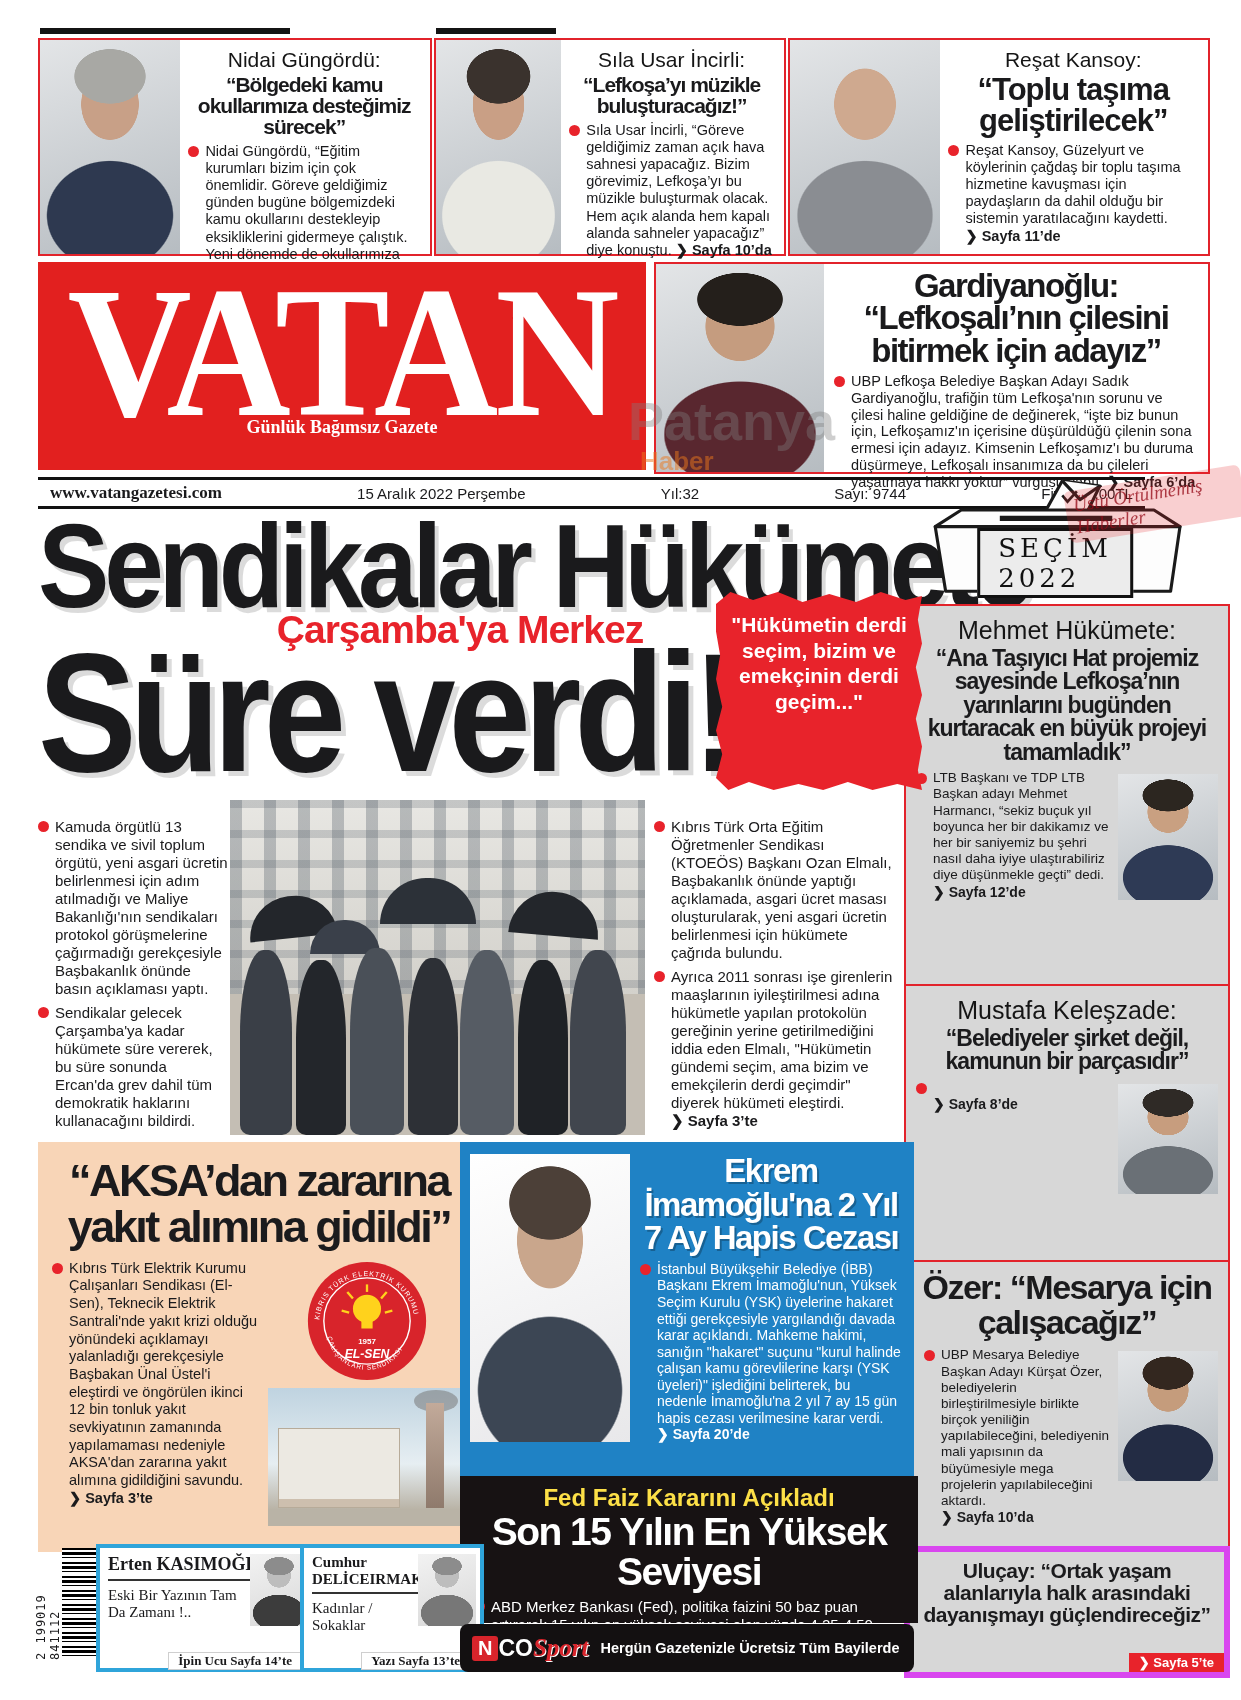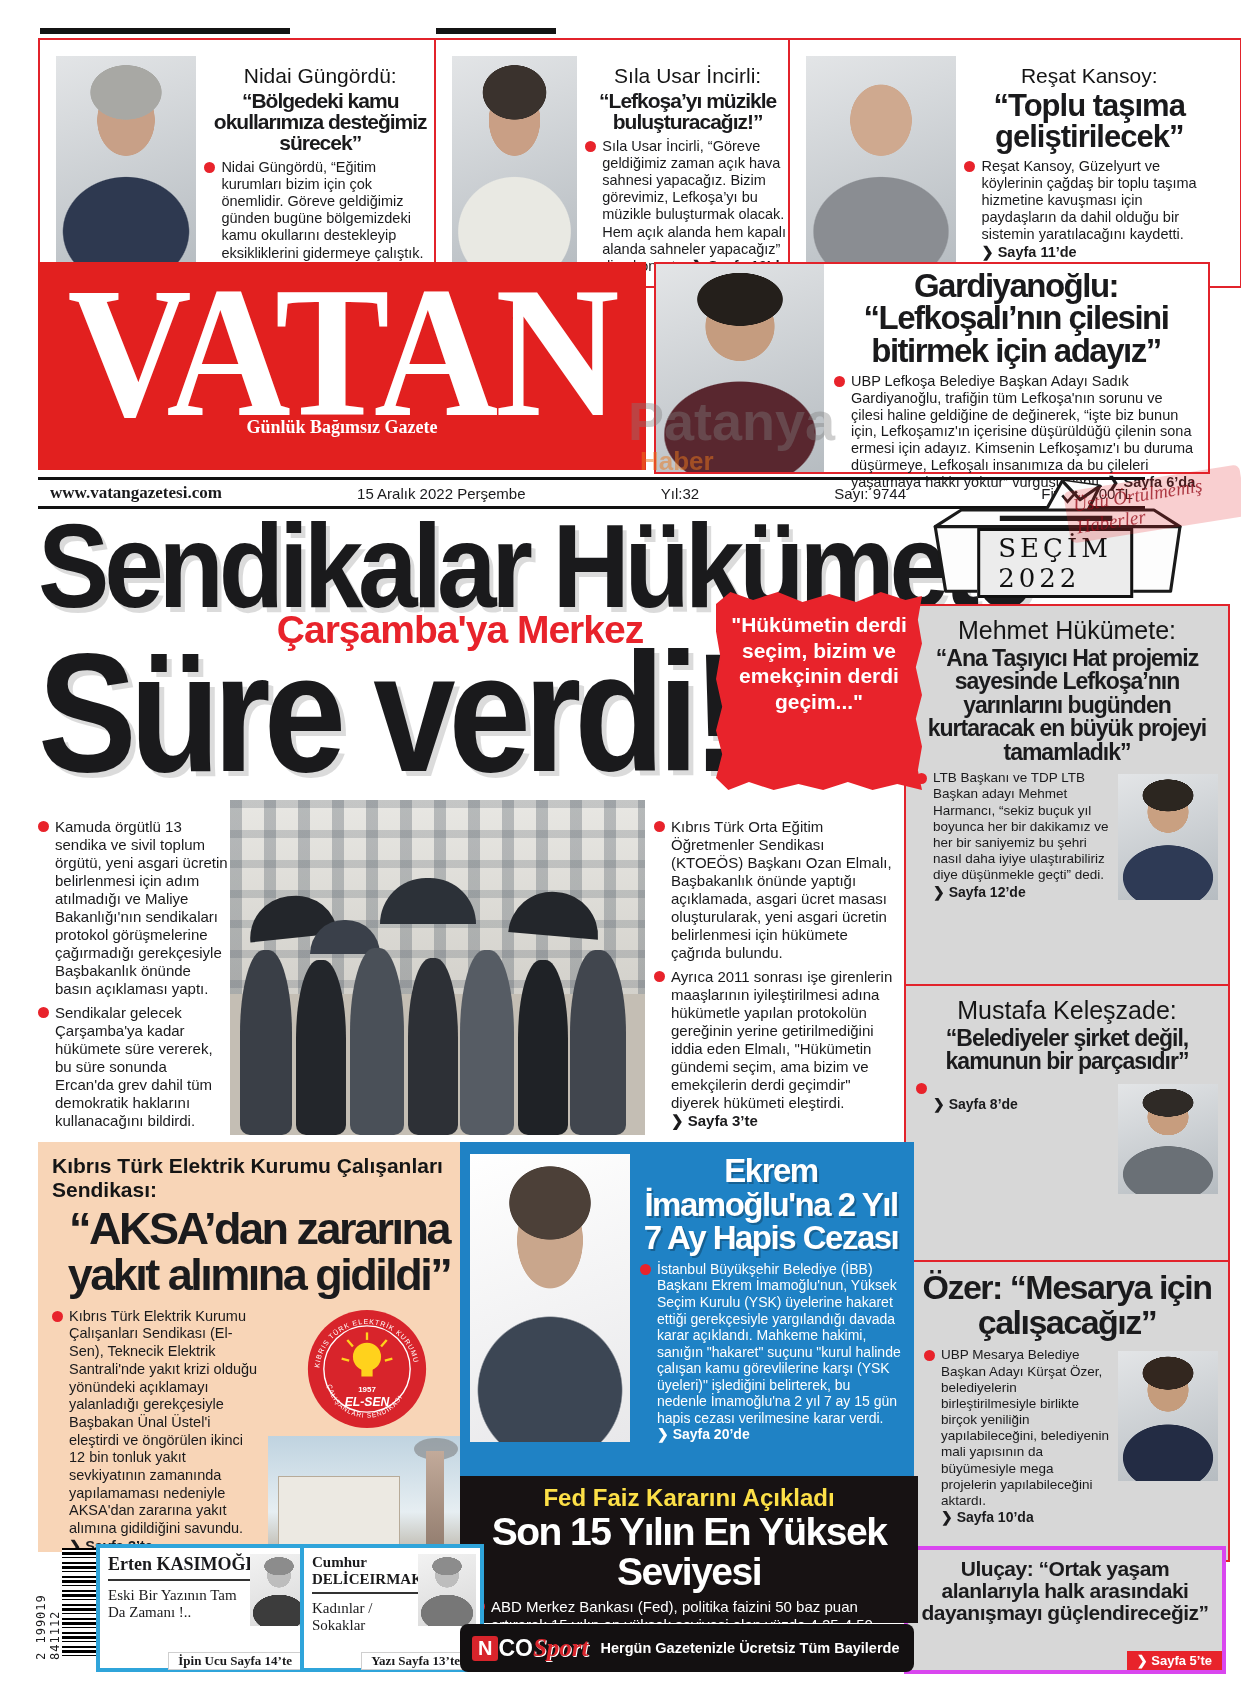--- a/index.html
+++ b/index.html
@@ -18,21 +18,21 @@
   
   .ph{--skin:#c9a68c;--suit:#3a4556;--hair:transparent;--bg1:#e3e5e7;--bg2:#b6bcc1;
       background:
         radial-gradient(ellipse 26% 13% at 50% 17%, var(--hair) 97%, transparent 99%),
         radial-gradient(ellipse 21% 17% at 50% 30%, var(--skin) 97%, transparent 99%),
         radial-gradient(ellipse 46% 26% at 50% 82%, var(--suit) 97%, transparent 99%),
         linear-gradient(160deg,var(--bg1),var(--bg2));}
   
   .strip{background:#141414;height:6px;}
   
-  .tbox{display:flex;padding:16px;}
+  .tbox{display:flex;padding:0;}
   .tbox .tph{flex:0 0 36%;}
   .tbox .ttxt{flex:1;padding:8px 10px 6px 8px;}
   .tbox h2{font-size:21px;letter-spacing:-1px;line-height:1.0;text-align:center;margin:2px 0 6px;}
   .tbox .body{font-size:14.5px;line-height:1.18;}
   
   .masthead{background:#e2201f;color:#fff;text-align:center;}
   .masthead .mtitle{font-family:"Liberation Serif",serif;font-weight:bold;font-size:172px;
        line-height:.98;letter-spacing:-3px;transform:scaleY(1.08);transform-origin:center top;}
   .masthead .mtag{font-family:"Liberation Serif",serif;font-weight:bold;font-size:18px;margin-top:-14px;}
   
@@ -67,21 +67,21 @@
   
   .secim-label{border:3px solid #111;background:#ececec;font-family:"DejaVu Serif",serif;
       font-size:26px;letter-spacing:4px;padding:2px 18px;color:#111;}
   .sb{background:#d7d7d7;border:2px solid #e2232b;padding:8px 10px;overflow:hidden;}
   .sb .kicker{font-size:25px;margin:2px 0 2px;}
   .sb .hl{font-size:23px;letter-spacing:-1px;}
   .sb .body{font-size:13.5px;line-height:1.2;margin-top:6px;}
   .sb .sbph{float:right;width:100px;height:126px;margin:4px 0 2px 6px;}
   .sbpage{font-weight:bold;font-size:14px;}
   .sbpage::before{content:"❯ ";}
-  .ulucay{background:#d7d7d7;border:4px solid #d946ef;text-align:center;padding:8px 6px;}
+  .ulucay{background:#d7d7d7;border:6px solid #d946ef;text-align:center;padding:8px 6px;}
   .ulucay .hl{font-size:21px;letter-spacing:-0.5px;line-height:1.05;}
   .ulucay .tag{position:absolute;right:0;bottom:0;background:#e8232b;color:#fff;font-weight:bold;
       font-size:13px;padding:2px 10px;}
   .ulucay .tag::before{content:"❯ ";}
   
   .aksa{background:#f8d5b7;padding:12px 14px;overflow:hidden;}
   .aksa .kicker{font-size:21px;font-weight:bold;text-align:left;}
   .aksa .hl{font-size:45px;letter-spacing:-2.5px;margin:4px 0 10px;}
   .aksa .body{font-size:14.5px;line-height:1.22;}
   .aksa .media{float:right;width:198px;margin:0 0 0 8px;}
@@ -260,21 +260,20 @@
       <span class="sbpage">Sayfa 10’da</span></p>
     </div>
   </aside>
 
   <aside class="abs ulucay" style="left:904px;top:1546px;width:302px;height:104px;">
     <h3 class="hl">Uluçay: “Ortak yaşam alanlarıyla halk arasındaki dayanışmayı güçlendireceğiz”</h3>
     <span class="tag">Sayfa 5’te</span>
   </aside>
 
   <section class="abs aksa" style="left:38px;top:1142px;width:414px;height:386px;">
-    <div class="kicker">Kıbrıs Türk Elektrik Kurumu Çalışanları Sendikası:</div>
     <h2 class="hl">“AKSA’dan zararına yakıt alımına gidildi”</h2>
     <div class="media">
       <svg viewBox="0 0 130 130" style="width:122px;height:122px;display:block;margin:0 auto;">
         <circle cx="65" cy="65" r="63" fill="#d8242b"></circle>
         <circle cx="65" cy="65" r="46" fill="none" stroke="#fff" stroke-width="1.5"></circle>
         <defs>
           <path id="arcT" d="M14 68 A51 51 0 0 1 116 68"></path>
           <path id="arcB" d="M22 74 A43 43 0 0 0 108 74"></path>
         </defs>
         <text font-size="7.5" fill="#fff" font-family="Liberation Sans, sans-serif" letter-spacing="1">

